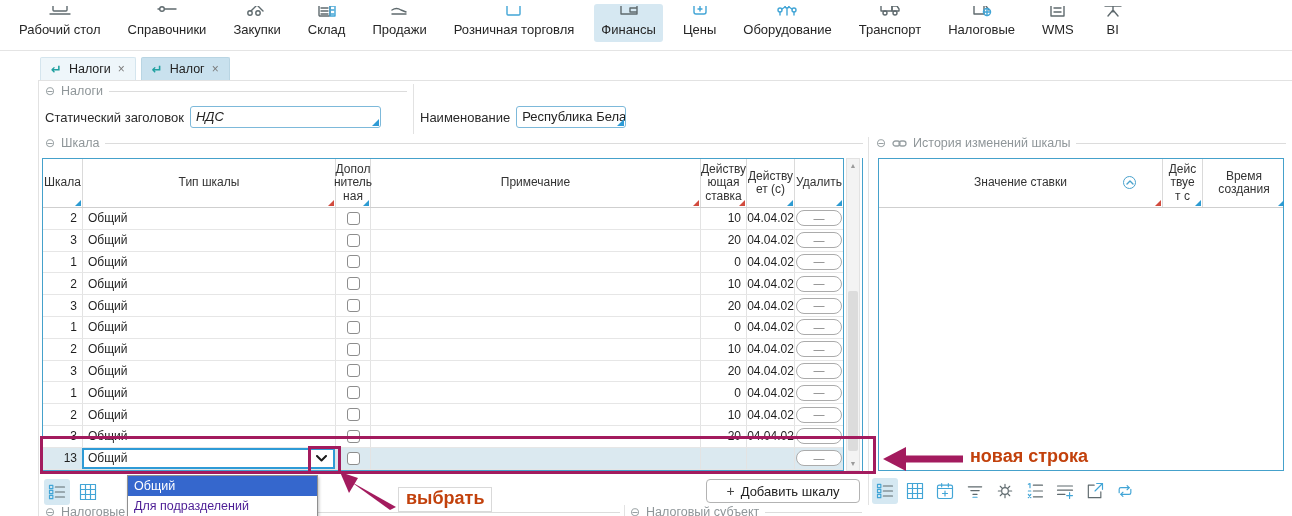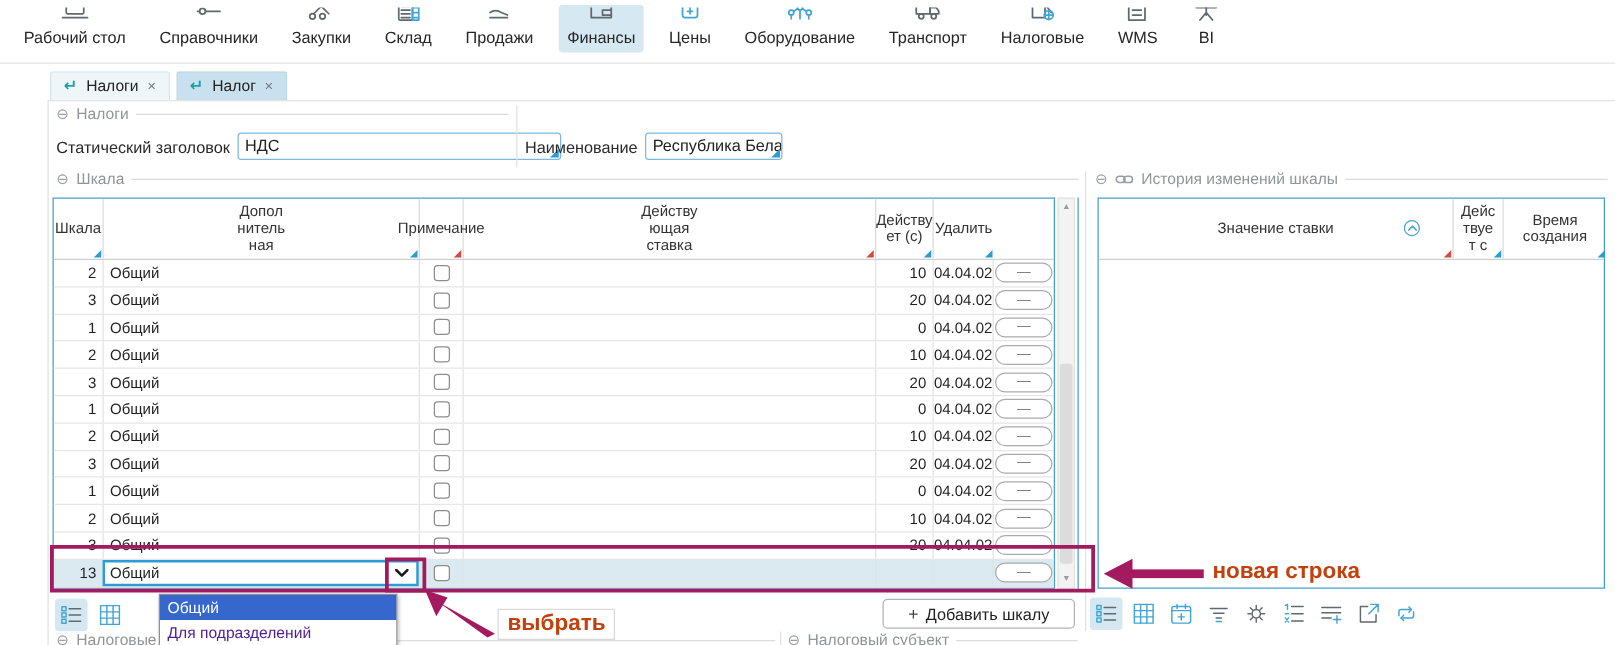--- a/index.html
+++ b/index.html
@@ -178,20 +178,31 @@
           <svg width="24" height="24" viewBox="0 0 24 24">
             <g class="ic-dark">
               <circle cx="9" cy="7" r="2.2"></circle>
               <circle cx="15" cy="6" r="2.2"></circle>
               <path d="M4 14 c3 -2 6 -2 9 0 l5 2 M4 18 h14"></path>
             </g>
           </svg>
         </div>
       <div class="rtlabel">Продажи</div>
     </div>
+    <div class="rtab">
+      <div class="rticon">
+          <svg width="24" height="24" viewBox="0 0 24 24">
+            <g class="ic-blue">
+              <rect x="5" y="8" width="13" height="11" rx="1"></rect>
+              <path d="M8 8 a4 4 0 0 1 7 0"></path>
+            </g>
+          </svg>
+        </div>
+      <div class="rtlabel">Розничная торговля</div>
+    </div>
     <div class="rtab sel">
       <div class="rticon">
           <svg width="24" height="24" viewBox="0 0 24 24">
             <g class="ic-dark">
               <path d="M4 7 h16 v11 h-16 z M4 7 c0 0 2 -3 8 -3 s8 3 8 3 M13 12 h7 v4 h-7 z"></path>
             </g>
           </svg>
         </div>
       <div class="rtlabel">Финансы</div>
     </div>
@@ -288,39 +299,40 @@
 
   <div class="panel"></div>
 
   <div class="gbox-head" style="left:45px; top:84px; width:362px;">
     <span class="gb-collapse"></span>
     <span class="gb-title">Налоги</span>
     <span class="gb-line"></span>
   </div>
   <div class="field-row" style="left:45px; top:106px;">
     <span>Статический заголовок</span>
-    <span class="tinput" style="width:259px; line-height:20px;">НДС</span>
+    <span class="tinput" style="width:191px; line-height:20px;font-style:italic;">НДС</span>
   </div>
 
   <div class="vdiv" style="left:413px; top:84px; height:50px;"></div>
 
   <div class="field-row" style="left:420px; top:106px;">
     <span>Наименование</span>
     <span class="tinput" style="width:110px; line-height:20px; white-space:nowrap; overflow:hidden;">Республика Белар</span>
   </div>
 
   <div class="gbox-head" style="left:45px; top:136px; width:818px;">
     <span class="gb-collapse"></span>
     <span class="gb-title">Шкала</span>
     <span class="gb-line"></span>
   </div>
 
   <div class="scale-table">
     <div class="thead">
       <div class="hc"><span>Шкала</span><span class="tri tri-blue"></span></div>
+      <div class="hc"><span>Тип шкалы</span><span class="tri tri-red"></span></div>
       <div class="hc"><span>Допол
 нитель
 ная</span><span class="tri tri-blue"></span></div>
       <div class="hc"><span>Примечание</span><span class="tri tri-red"></span></div>
       <div class="hc"><span>Действу
 ющая
 ставка</span><span class="tri tri-red"></span></div>
       <div class="hc"><span>Действу
 ет (с)</span><span class="tri tri-blue"></span></div>
       <div class="hc"><span>Удалить</span><span class="tri tri-blue"></span></div>

